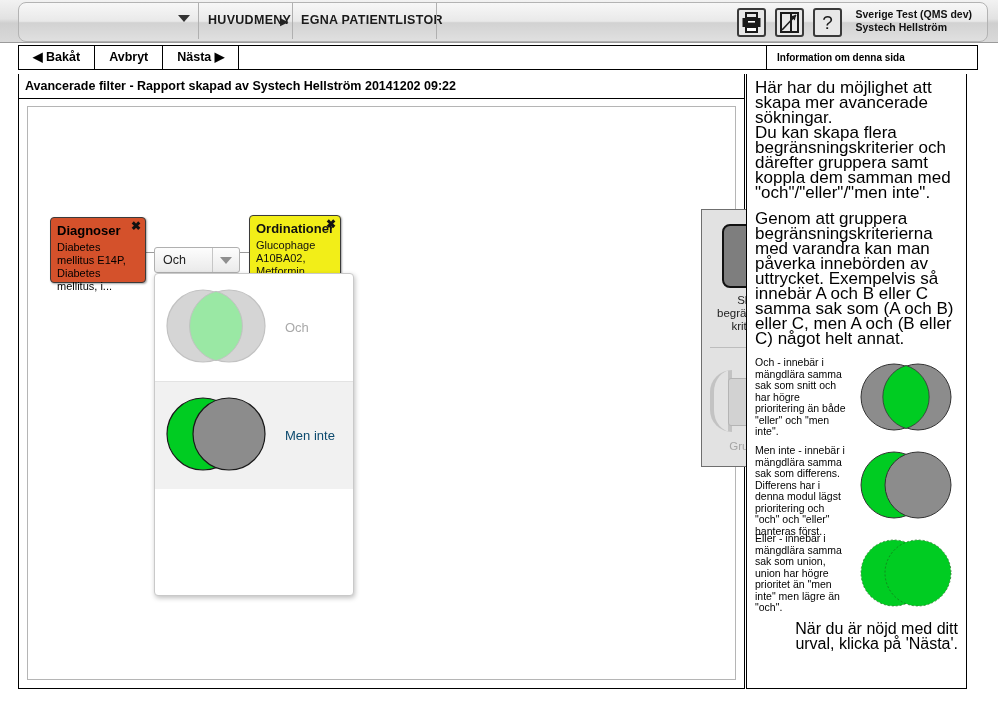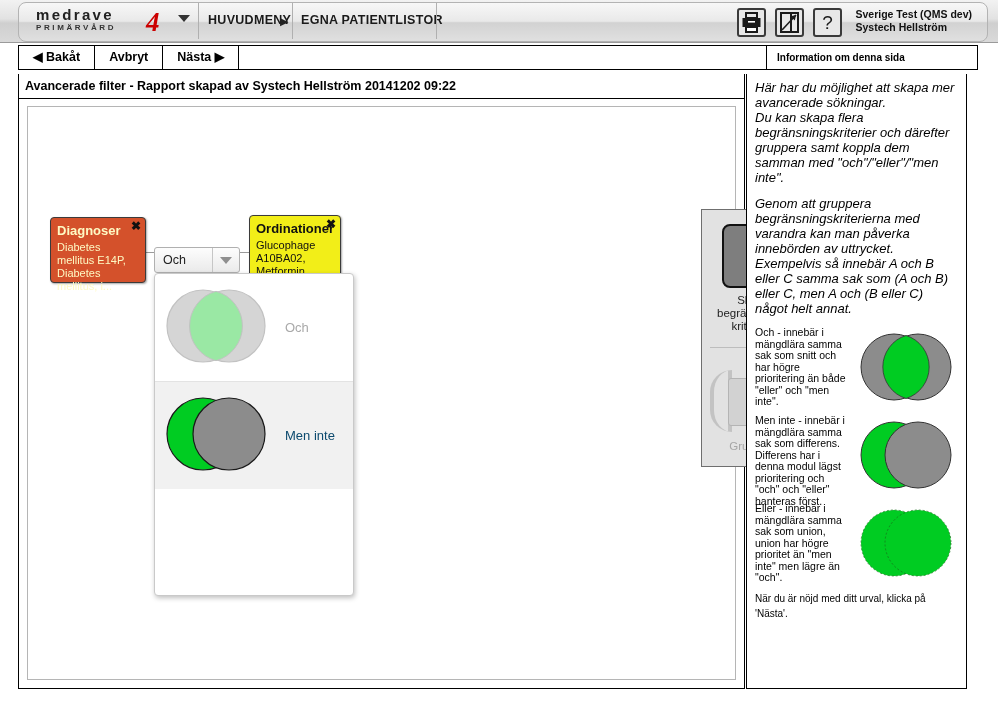--- a/index.html
+++ b/index.html
@@ -65,21 +65,21 @@
 
   
   .card{position:absolute;border:1px solid #3b3b3b;border-radius:4px;
     box-shadow:1px 1px 2px rgba(0,0,0,.35);box-sizing:border-box;padding:5px 6px;}
   .card-title{font-weight:bold;font-size:13px;color:#111;margin-bottom:3px;}
   .card-body{font-size:11px;color:#111;line-height:13px;}
   .card-close{position:absolute;right:4px;top:2px;font-weight:bold;font-size:12px;
     color:#111;cursor:default;line-height:12px;}
 
   .card-diagnoser{left:22px;top:110px;width:96px;height:66px;background:#d4512b;}
-  .card-diagnoser .card-title,.card-diagnoser .card-body{color:#fef9c3;}
+  .card-diagnoser .card-title,.card-diagnoser .card-body{color:#000000;}
   .card-ordinationer{left:221px;top:108px;width:92px;height:80px;background:#f2ee18;}
 
   
   .conn{position:absolute;background:#9a9a9a;}
 
   
   .ddbtn{position:absolute;left:126px;top:140px;width:86px;height:26px;
     border:1px solid #b0b0b0;border-radius:3px;box-sizing:border-box;
     background:linear-gradient(to bottom,#fdfdfd,#eaeaea);display:flex;align-items:center;}
   .ddbtn-label{flex:1;padding-left:8px;font-size:12.5px;color:#222;}
@@ -108,40 +108,35 @@
   .pal-label{margin-top:6px;font-size:11.5px;color:#222;line-height:13px;}
   .pal-sep{margin:14px 8px 0 8px;height:1px;background:#bdbdbd;}
   .grp-wrap{position:relative;width:96px;height:70px;margin:16px auto 0 auto;}
   .grp-box{position:absolute;top:14px;width:34px;height:46px;background:#d2d2d2;
     border:1px solid #b4b4b4;border-radius:3px;}
   .grp-paren{position:absolute;top:6px;width:14px;height:62px;border:4px solid #c3c3c3;
     border-top:none;border-bottom:none;}
   .pal-label2{margin-top:6px;font-size:11.5px;color:#a6a6a6;}
 
   
-  .itxt{font-size:13px;line-height:15px;color:#000;font-style:italic;}
+  .itxt{font-size:17px;line-height:15px;color:#000;}
   .itxt p{margin:0 0 11px 0;}
   .legend{position:relative;margin-bottom:4px;min-height:84px;}
   .legend .ltext{position:absolute;left:0;top:0;width:96px;font-size:10.5px;line-height:11.5px;color:#000;}
   .legend .lv{position:absolute;right:2px;top:0;}
-  .closing{font-size:10px;line-height:15px;margin-top:4px;}
+  .closing{font-size:16px;line-height:15px;margin-top:4px;text-align:right;}
 </style>
 </head>
 <body>
 
 <div id="app">
 
   <div class="topbar">
     <div class="topbar-inner"></div>
 
-    <div class="logo">
-      <div class="logo-main">medrave</div>
-      <div class="logo-sub">PRIMÄRVÅRD</div>
-      <div class="logo-four">4</div>
-    </div>
     <div class="logo-caret"></div>
 
     <div class="sep" style="left:198px;"></div>
     <div class="navitem" style="left:208px;">HUVUDMENY</div>
     <div class="navarrow" style="left:280px;">▶</div>
     <div class="sep" style="left:292px;"></div>
     <div class="navitem" style="left:301px;">EGNA PATIENTLISTOR</div>
     <div class="sep" style="left:436px;"></div>
 
     <div class="ticon" style="left:737px;">

